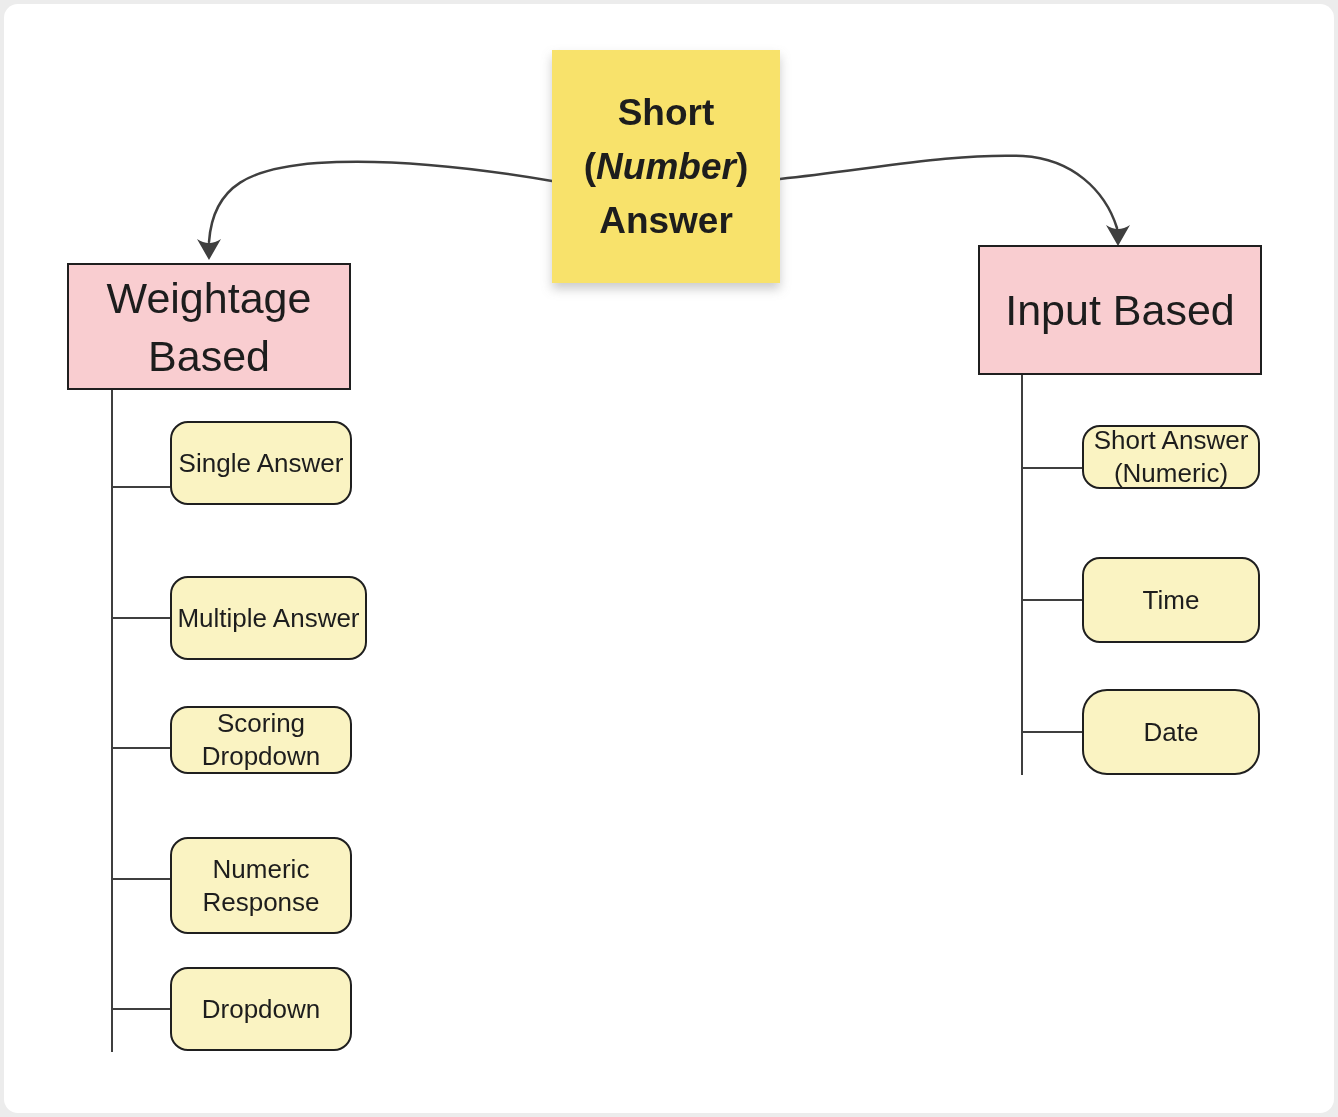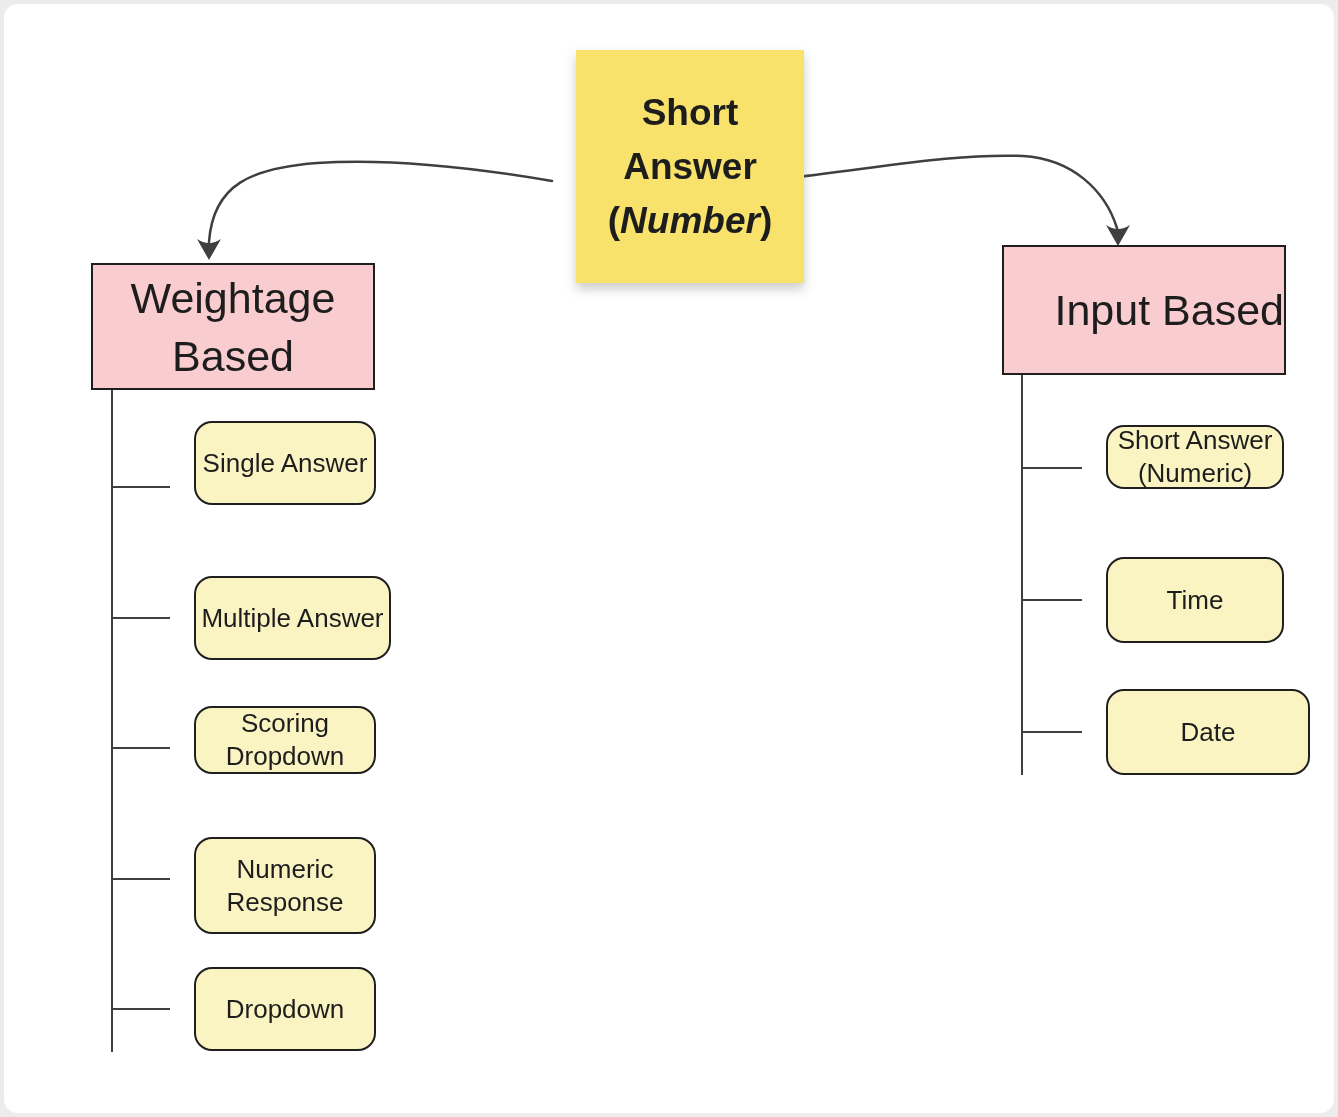--- a/index.html
+++ b/index.html
@@ -28,21 +28,20 @@
   .node {
     position: absolute;
     box-sizing: border-box;
     display: flex;
     flex-direction: column;
     align-items: center;
     justify-content: center;
     text-align: center;
     color: #1d1d1d;
     cursor: default;
-    margin-left: 24px;
   }
   .node.root {
     background: var(--root-fill, #f8e26b);
     font-weight: 700;
     font-size: 37px;
     line-height: 54px;
     box-shadow: 0 6px 10px rgba(110,110,110,0.35);
   }
   .node.root .emph { font-style: italic; }
   .node.branch {
@@ -55,31 +54,31 @@
     background: var(--child-fill, #faf3c2);
     border: 2px solid var(--edge-dark, #1f1f1f);
     border-radius: 18px;
     font-size: 26px;
     line-height: 33px;
     padding: 2px 2px;
   }
   
   #node-root       { left: 552px; top: 50px;  width: 228px; height: 233px; }
   #node-weightage  { left: 67px;  top: 263px; width: 284px; height: 127px; }
-  #node-input      { left: 978px; top: 245px; width: 284px; height: 130px; align-items: flex-end; }
+  #node-input      { left: 978px; top: 245px; width: 284px; height: 130px; }
 
   #node-single     { left: 170px; top: 421px; width: 182px; height: 84px; }
   #node-multiple   { left: 170px; top: 576px; width: 197px; height: 84px; }
   #node-scoring    { left: 170px; top: 706px; width: 182px; height: 68px; }
   #node-numeric    { left: 170px; top: 837px; width: 182px; height: 97px; }
   #node-stopwatch  { left: 170px; top: 967px; width: 182px; height: 84px; }
 
   #node-shortnum   { left: 1082px; top: 425px; width: 178px; height: 64px; }
   #node-time       { left: 1082px; top: 557px; width: 178px; height: 86px; }
-  #node-date       { left: 1082px; top: 689px; width: 204px; height: 86px; }
+  #node-date       { left: 1082px; top: 689px; width: 178px; height: 86px; border-radius: 25px; }
 </style>
 </head>
 <body style="background: rgb(236, 236, 236);">
 
 <div class="stage">
   <div class="canvas"></div>
 
   <svg class="edges" viewBox="0 0 1338 1117" xmlns="http://www.w3.org/2000/svg">
 
     <path d="M 552 181 C 470 167 390 158 317 163 C 252 168 213 184 209 242" fill="none" stroke="#3f3f3f" stroke-width="2.5" stroke-linecap="round"></path>
@@ -96,22 +95,22 @@
     <path d="M 112 1009 L 170 1009" stroke="#3f3f3f" stroke-width="2"></path>
 
     <path d="M 1022 375 L 1022 775" fill="none" stroke="#3f3f3f" stroke-width="2"></path>
     <path d="M 1022 468 L 1082 468" stroke="#3f3f3f" stroke-width="2"></path>
     <path d="M 1022 600 L 1082 600" stroke="#3f3f3f" stroke-width="2"></path>
     <path d="M 1022 732 L 1082 732" stroke="#3f3f3f" stroke-width="2"></path>
   </svg>
 
   <div class="node root" id="node-root">
     <span>Short</span>
+    <span><span>(</span><span class="emph">Number</span><span>)</span></span>
     <span>Answer</span>
-    <span><span>(</span><span class="emph">Number</span><span>)</span></span>
   </div>
 
   <div class="node branch" id="node-weightage">
     <span>Weightage Based</span>
   </div>
   <div class="node branch" id="node-input">
     <span>Input Based</span>
   </div>
 
   <div class="node child" id="node-single">

